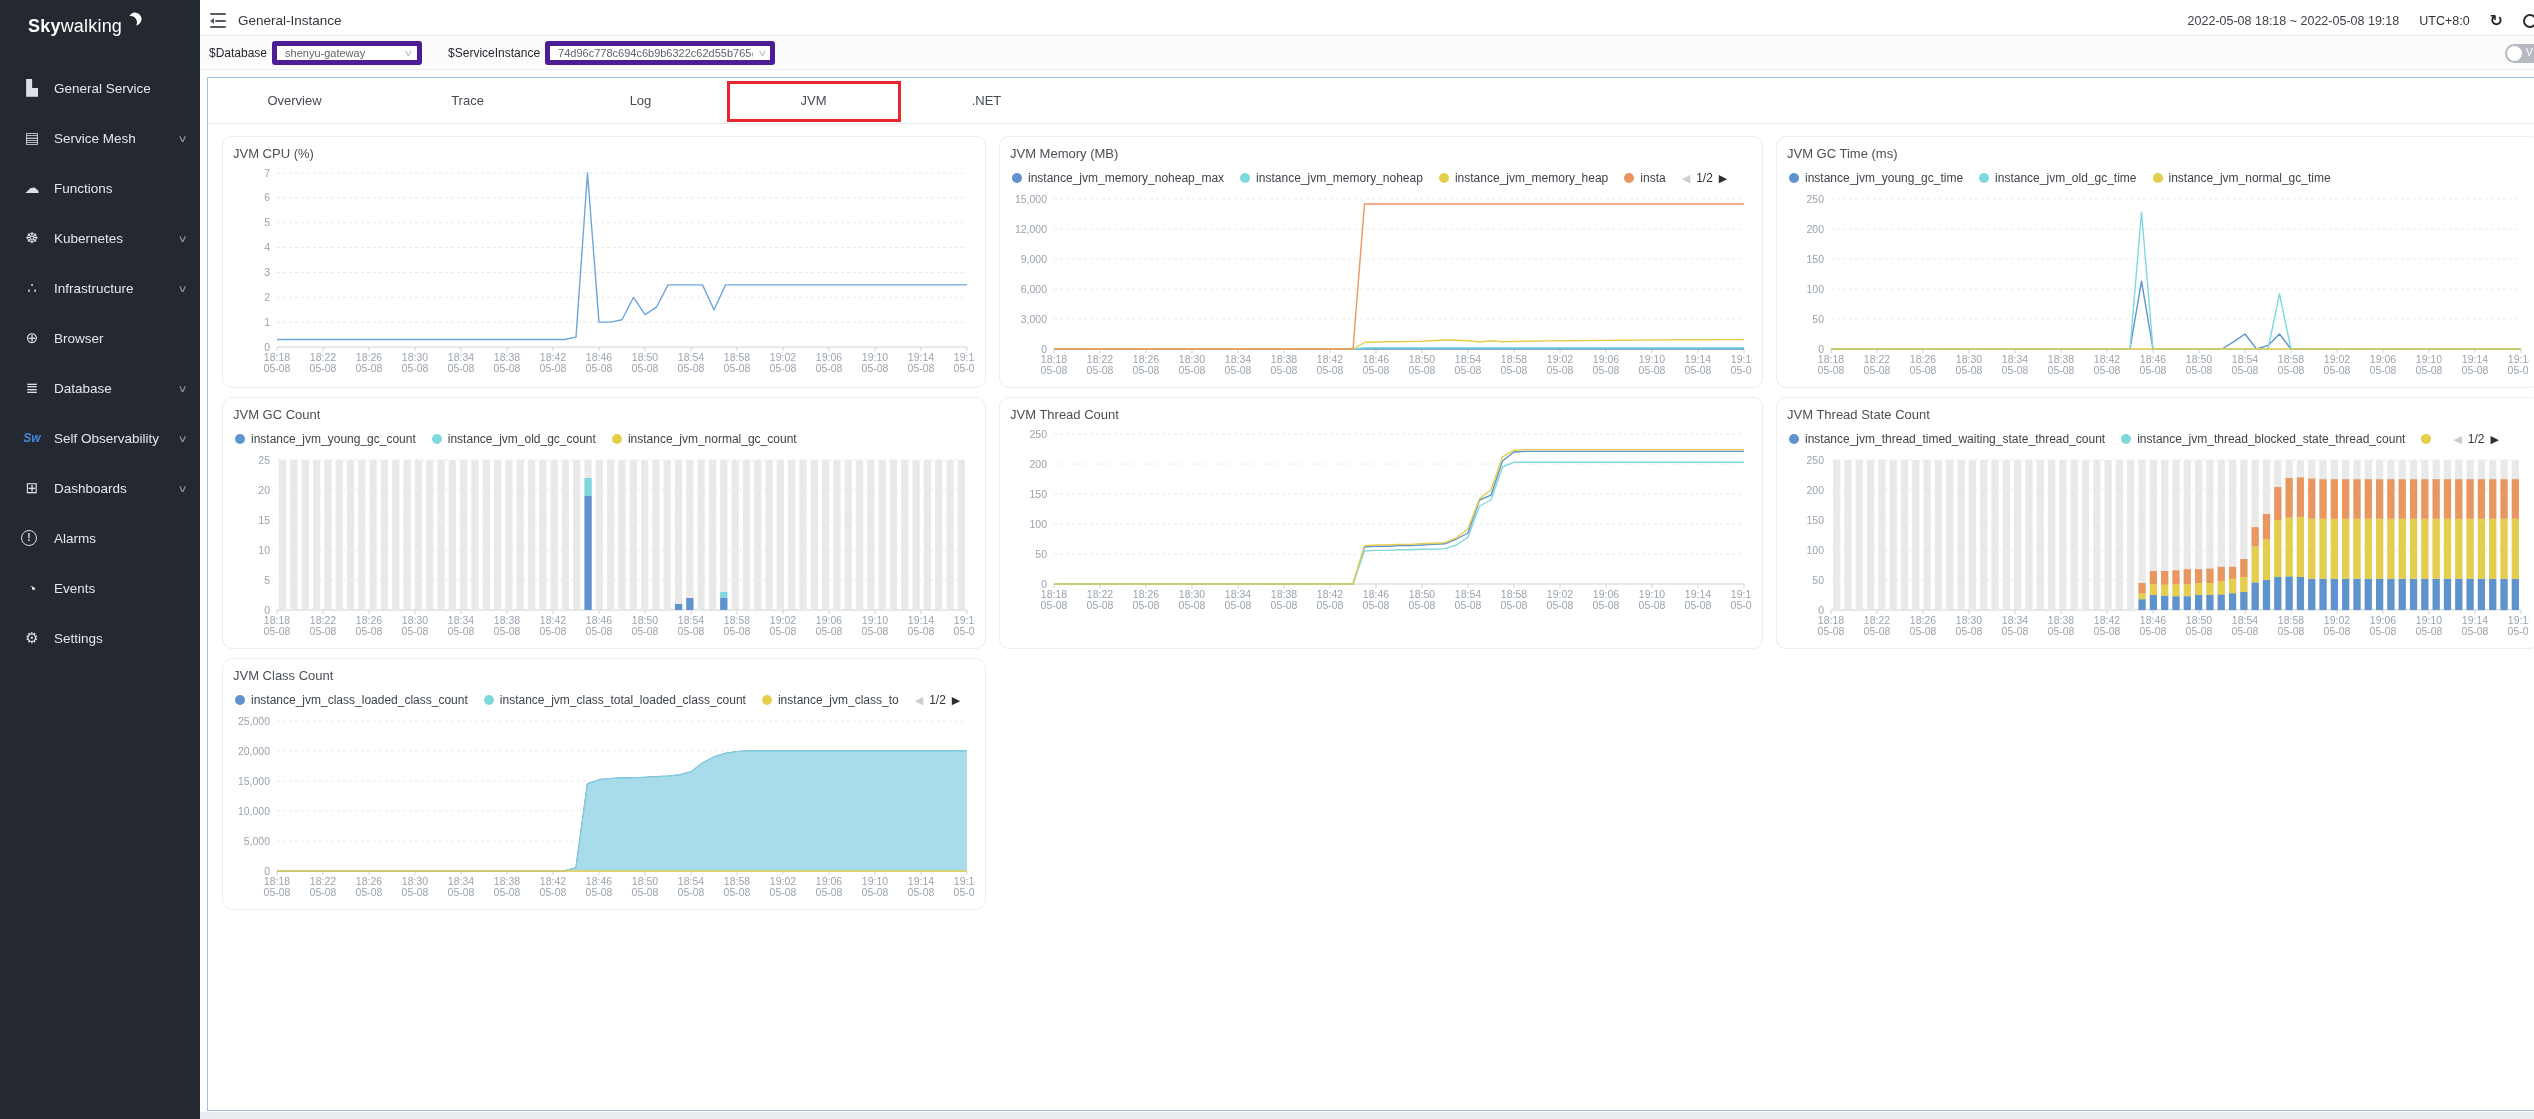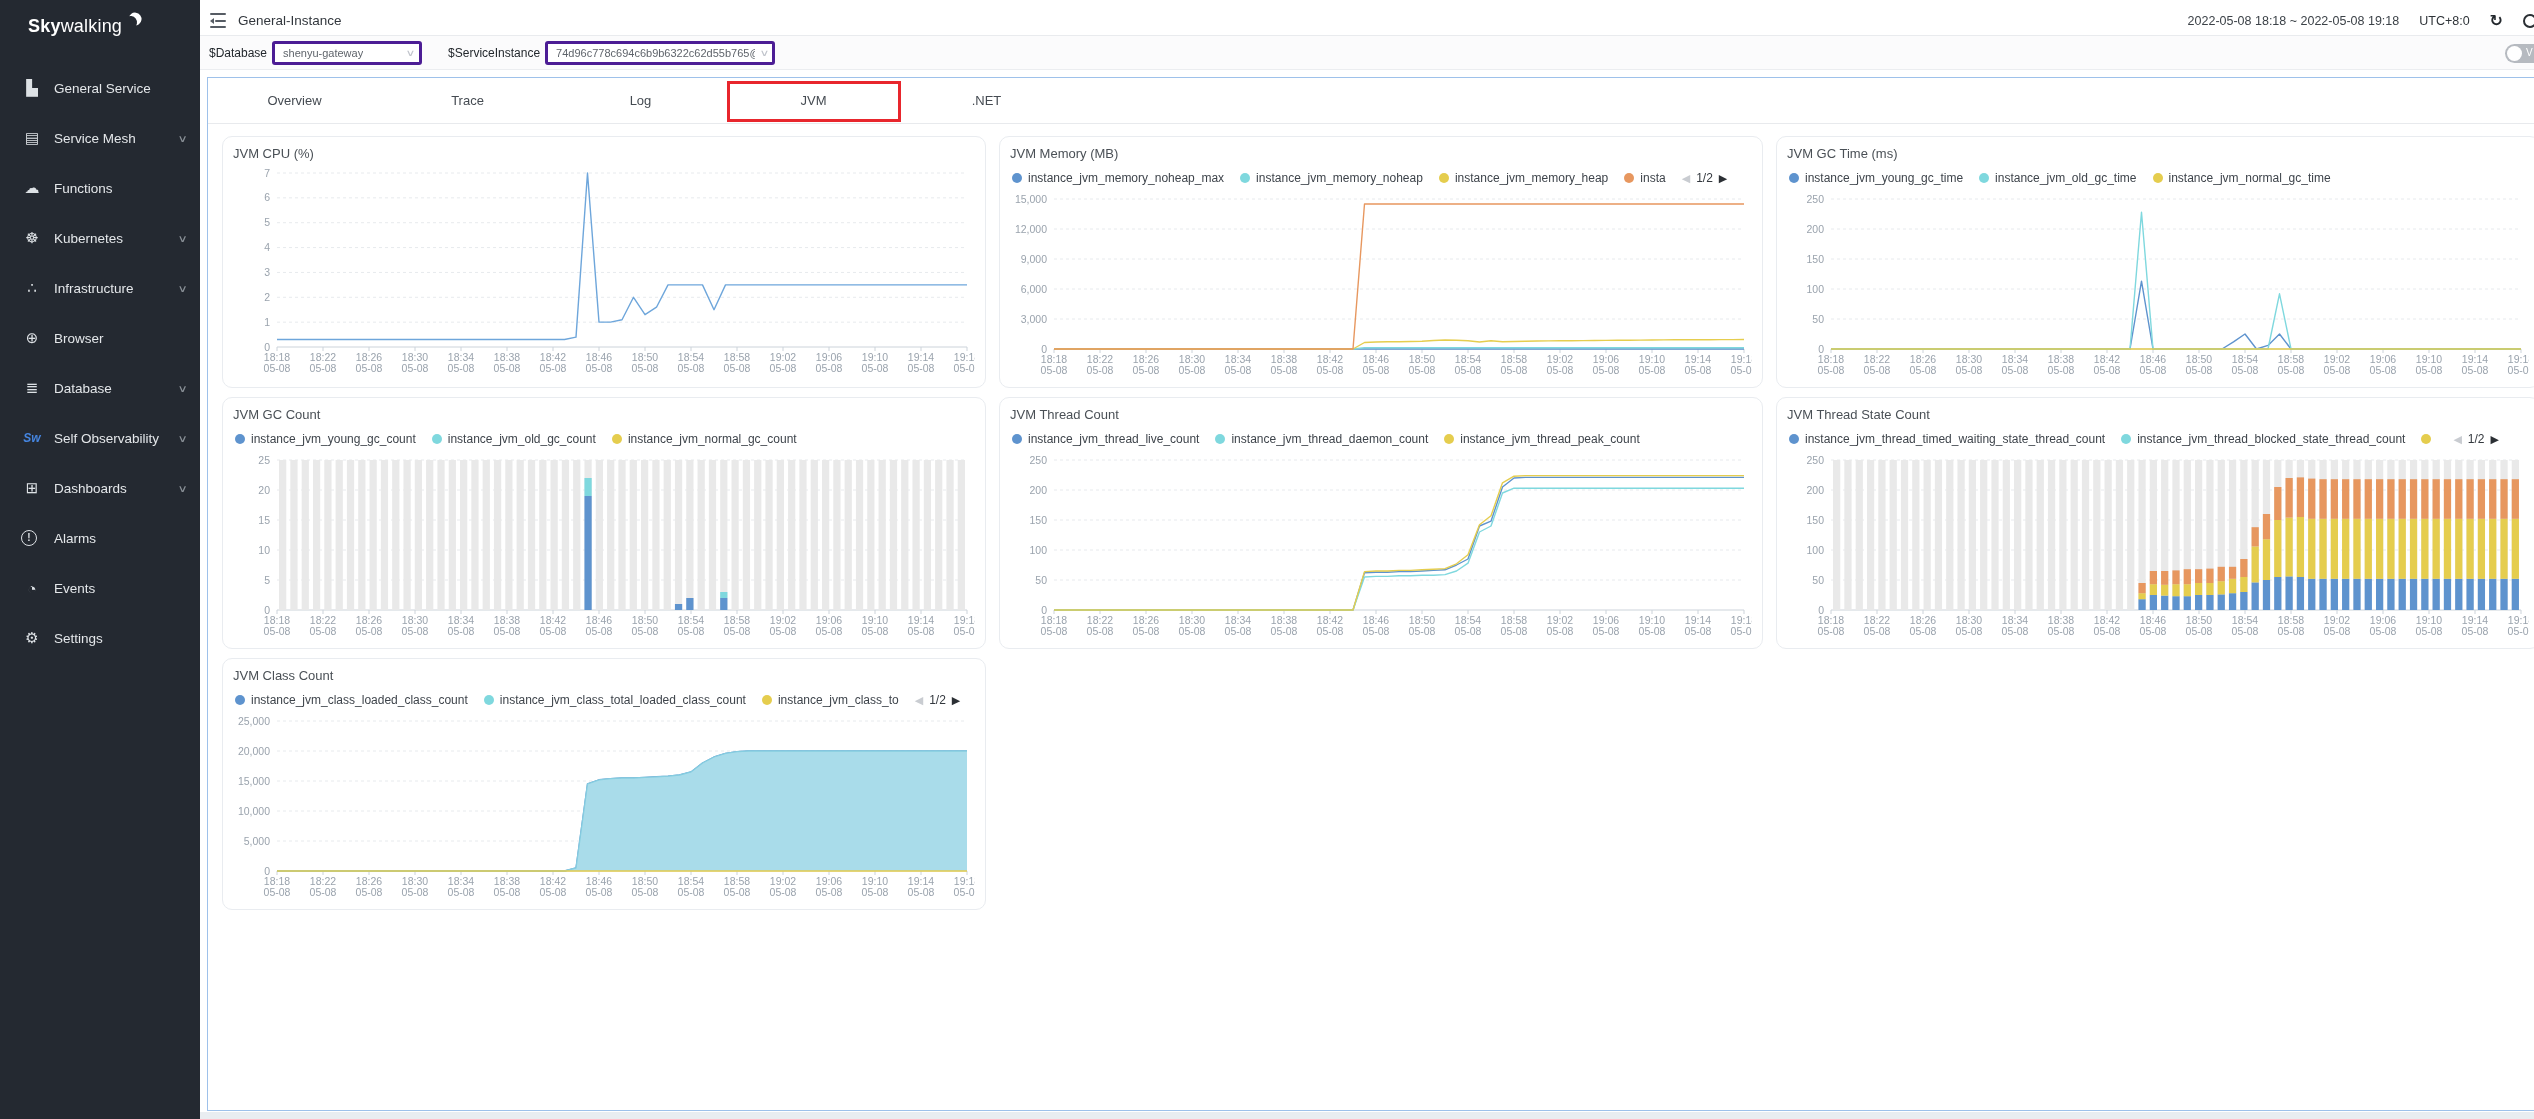--- a/index.html
+++ b/index.html
@@ -39,21 +39,21 @@
   .top-right { margin-left:auto; display:flex; align-items:center; gap:20px; }
   .time-range { font-size:12.5px; color:#3c4248; cursor:pointer; }
   .tz { font-size:12.5px; color:#2e3338; }
   .refresh { font-size:16px; font-weight:700; color:#23282d; cursor:pointer; line-height:1; }
   .partial-circle { width:14px; height:14px; border:2px solid #2a2f34; border-radius:50%;
     margin-right:-9px; flex:0 0 14px; }
 
   .varbar { position:relative; height:34px; background:#fbfbfc; border-bottom:1px solid #ebedf0;
     display:flex; align-items:center; padding-left:9px; }
   .varlbl { font-size:12px; color:#23282d; margin-right:5px; white-space:nowrap; }
-  .select { height:24px; background:#fff; border:3px solid #4c1d95; border-radius:3px;
+  .select { height:24px; background:#fff; border:5px solid #4c1d95; border-radius:3px;
     display:flex; align-items:center; padding:0 6px 0 8px; cursor:pointer;text-align:right; }
   .select .val { font-size:11px; color:#5f646b; white-space:nowrap; overflow:hidden; }
   .select .sc { margin-left:auto; padding-left:5px; font-size:9px; color:#c0c4cb; transform:scaleX(1.5); }
   .sel-service { width:150px; margin-right:26px; }
   .sel-instance { width:230px; }
   .toggle { position:absolute; right:-13px; top:8px; width:42px; height:19px; border-radius:10px;
     background:#b6bac0; cursor:pointer; }
   .toggle .knob { position:absolute; left:2px; top:2px; width:15px; height:15px; border-radius:50%; background:#fff; }
   .toggle .tx { position:absolute; left:21px; top:3px; font-size:10px; color:#fff; }
 
@@ -563,34 +563,21 @@
               <rect x="702.1016393442624" y="8" width="7.239344262295082" height="150" fill="#e9e9e9"></rect>
               <rect x="713.4131147540984" y="8" width="7.239344262295082" height="150" fill="#e9e9e9"></rect>
               <rect x="724.7245901639344" y="8" width="7.239344262295082" height="150" fill="#e9e9e9"></rect>
               <rect x="351.44590163934424" y="44" width="7.239344262295082" height="114" fill="#5e93ce"></rect>
               <rect x="441.93770491803275" y="152" width="7.239344262295082" height="6" fill="#5e93ce"></rect>
               <rect x="453.2491803278688" y="146" width="7.239344262295082" height="12" fill="#5e93ce"></rect>
               <rect x="487.183606557377" y="146" width="7.239344262295082" height="12" fill="#5e93ce"></rect>
               <rect x="351.44590163934424" y="26" width="7.239344262295082" height="18" fill="#7fd8de"></rect>
               <rect x="487.183606557377" y="140" width="7.239344262295082" height="6" fill="#7fd8de"></rect>
             </svg></div>
-          <div class="panel"><div class="panel-title">JVM Thread Count</div><div class="legend">
-              <div class="legend-item">
-                <i class="dot" style="background: rgb(94, 147, 206);"></i>
-                <span class="lname">instance_jvm_thread_live_count</span>
-              </div>
-              <div class="legend-item">
-                <i class="dot" style="background: rgb(127, 216, 222);"></i>
-                <span class="lname">instance_jvm_thread_daemon_count</span>
-              </div>
-              <div class="legend-item">
-                <i class="dot" style="background: rgb(229, 205, 78);"></i>
-                <span class="lname">instance_jvm_thread_peak_count</span>
-              </div>
-            </div><svg width="742" height="192" viewBox="0 0 742 192" style="font-family: &quot;Liberation Sans&quot;, &quot;DejaVu Sans&quot;, sans-serif;">
+          <div class="panel"><div class="panel-title">JVM Thread Count</div><svg width="742" height="192" viewBox="0 0 742 192" style="font-family: &quot;Liberation Sans&quot;, &quot;DejaVu Sans&quot;, sans-serif;">
               <line x1="44" y1="158" x2="734" y2="158" stroke="#ccd3da" stroke-width="1"></line>
               <text x="37" y="161.5" text-anchor="end" font-size="10.5" fill="#9aa3ad">0</text>
               <line x1="44" y1="128" x2="734" y2="128" stroke="#e7eaed" stroke-width="1" stroke-dasharray="3 3"></line>
               <text x="37" y="131.5" text-anchor="end" font-size="10.5" fill="#9aa3ad">50</text>
               <line x1="44" y1="98" x2="734" y2="98" stroke="#e7eaed" stroke-width="1" stroke-dasharray="3 3"></line>
               <text x="37" y="101.5" text-anchor="end" font-size="10.5" fill="#9aa3ad">100</text>
               <line x1="44" y1="68" x2="734" y2="68" stroke="#e7eaed" stroke-width="1" stroke-dasharray="3 3"></line>
               <text x="37" y="71.5" text-anchor="end" font-size="10.5" fill="#9aa3ad">150</text>
               <line x1="44" y1="38" x2="734" y2="38" stroke="#e7eaed" stroke-width="1" stroke-dasharray="3 3"></line>
               <text x="37" y="41.5" text-anchor="end" font-size="10.5" fill="#9aa3ad">200</text>

